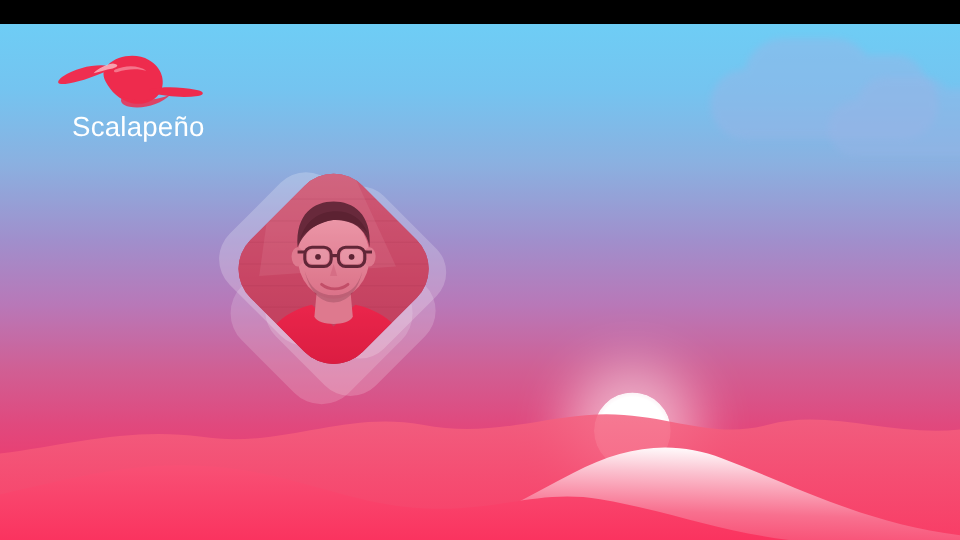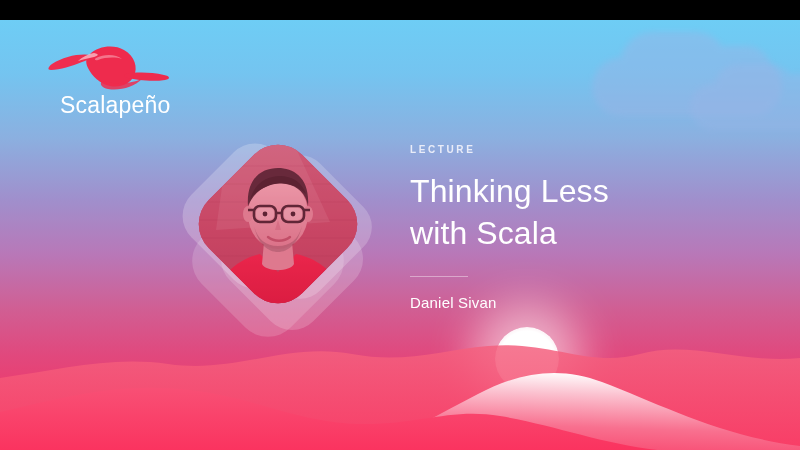--- a/index.html
+++ b/index.html
@@ -298,23 +298,14 @@
 
           <path d="M56,82 C60,100 70,108 80,108 C90,108 100,100 104,82
                    C100,96 92,102 80,102 C68,102 60,96 56,82 Z" fill="#4a2c38" opacity="0.28"></path>
 
           <rect width="160" height="160" fill="#e03a5e" opacity="0.26"></rect>
         </svg>
       </div>
     </div>
   </div>
 
-  <div class="text-block">
-    <div class="kicker">LECTURE</div>
-    <div class="title">
-      <span>Thinking Less</span><br>
-      <span>with Scala</span>
-    </div>
-    <div class="divider"></div>
-    <div class="speaker">Daniel Sivan</div>
-  </div>
 
 </div>
 
 </body></html>

